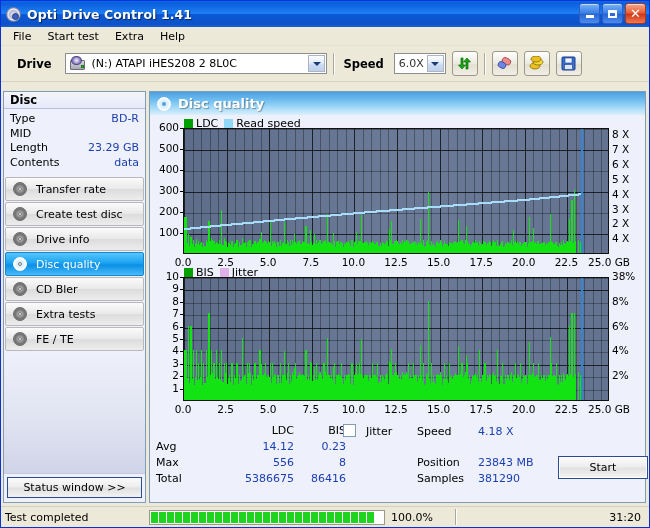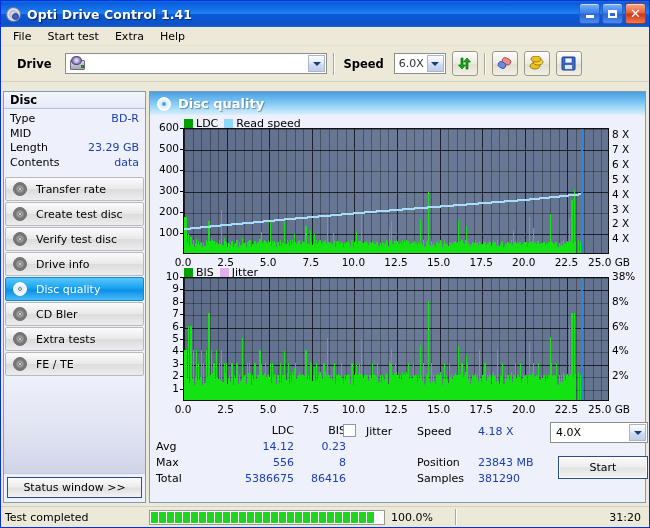--- a/index.html
+++ b/index.html
@@ -256,20 +256,21 @@
   </div>
 
   <div class="toolbar">
     <div class="tb-label">Drive</div>
     <div class="drive-combo">
       <div class="drive-icon">
         <div class="body"></div>
           <div class="disc2"></div>
           <div class="led"></div>
       </div>
+      <span>(N:)  ATAPI iHES208  2 8L0C</span>
       <div class="combo-arrow">
           <div class="arrow-dn"></div>
         </div>
     </div>
     <div class="tb-sep"></div>
     <div class="tb-label" style="padding:0 4px 0 2px">Speed</div>
     <div class="speed-combo">
       <span>6.0X</span>
       <div class="combo-arrow">
           <div class="arrow-dn"></div>
@@ -332,27 +333,20 @@
               <span class="c"></span>
             </span>
           <span>Transfer rate</span>
         </div>
         <div class="nav-btn">
           <span class="nav-ico">
               <span class="r"></span>
               <span class="c"></span>
             </span>
           <span>Create test disc</span>
-        </div>
-        <div class="nav-btn">
-          <span class="nav-ico">
-              <span class="r"></span>
-              <span class="c"></span>
-            </span>
-          <span>Verify test disc</span>
         </div>
         <div class="nav-btn">
           <span class="nav-ico">
               <span class="r"></span>
               <span class="c"></span>
             </span>
           <span>Drive info</span>
         </div>
         <div class="nav-btn active">
           <span class="nav-ico">
@@ -1830,26 +1824,20 @@
 
         <div class="st-txt" style="left:267px;top:3px;">Speed</div>
         <div class="st-val" style="left:328px;top:3px;width:60px;text-align:left;">4.18 X</div>
 
         <div class="st-txt" style="left:267px;top:34px;">Position</div>
         <div class="st-val" style="left:328px;top:34px;width:80px;text-align:left;">23843 MB</div>
 
         <div class="st-txt" style="left:267px;top:50px;">Samples</div>
         <div class="st-val" style="left:328px;top:50px;width:80px;text-align:left;">381290</div>
 
-        <div class="spd-combo" style="left:400px;top:0px;">
-          <span>4.0X</span>
-          <div class="combo-arrow">
-              <div class="arrow-dn"></div>
-            </div>
-        </div>
         <div class="start-btn" style="left:408px;top:34px;">Start</div>
       </div>
     </div>
   </div>
 
   <div class="statusbar">
     <div class="sb-cell" style="width:148px;">Test completed</div>
     <div class="progress" id="progbar">
         <div class="pblk"></div>
         <div class="pblk"></div>

